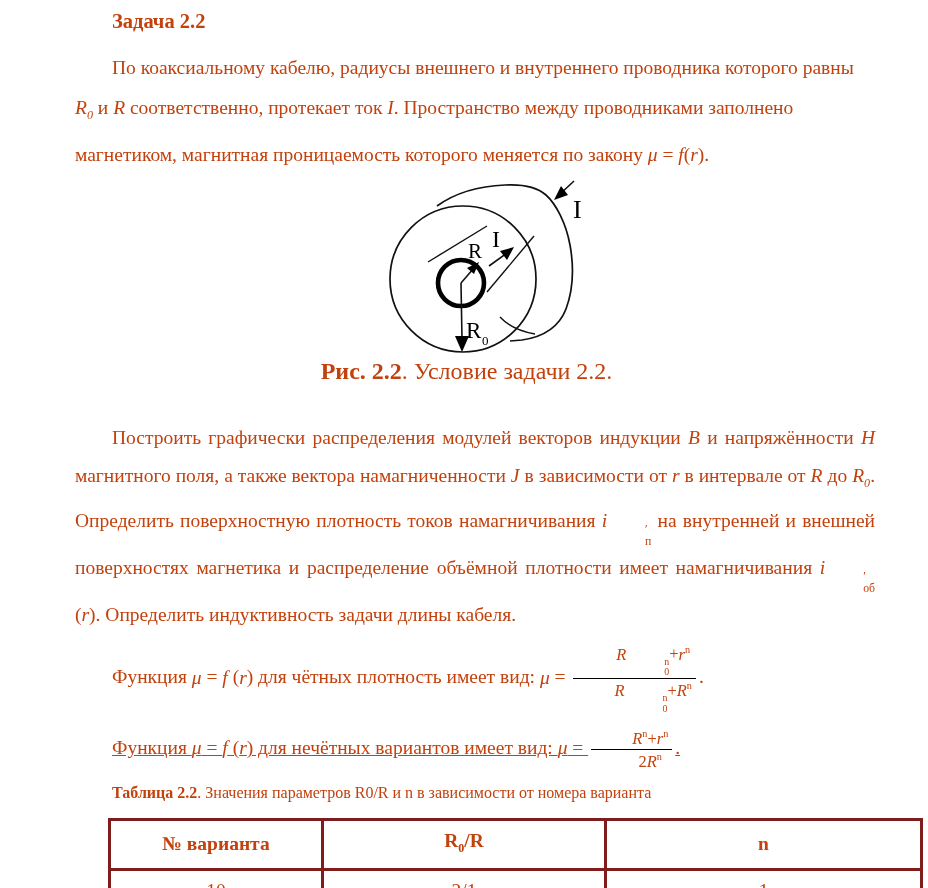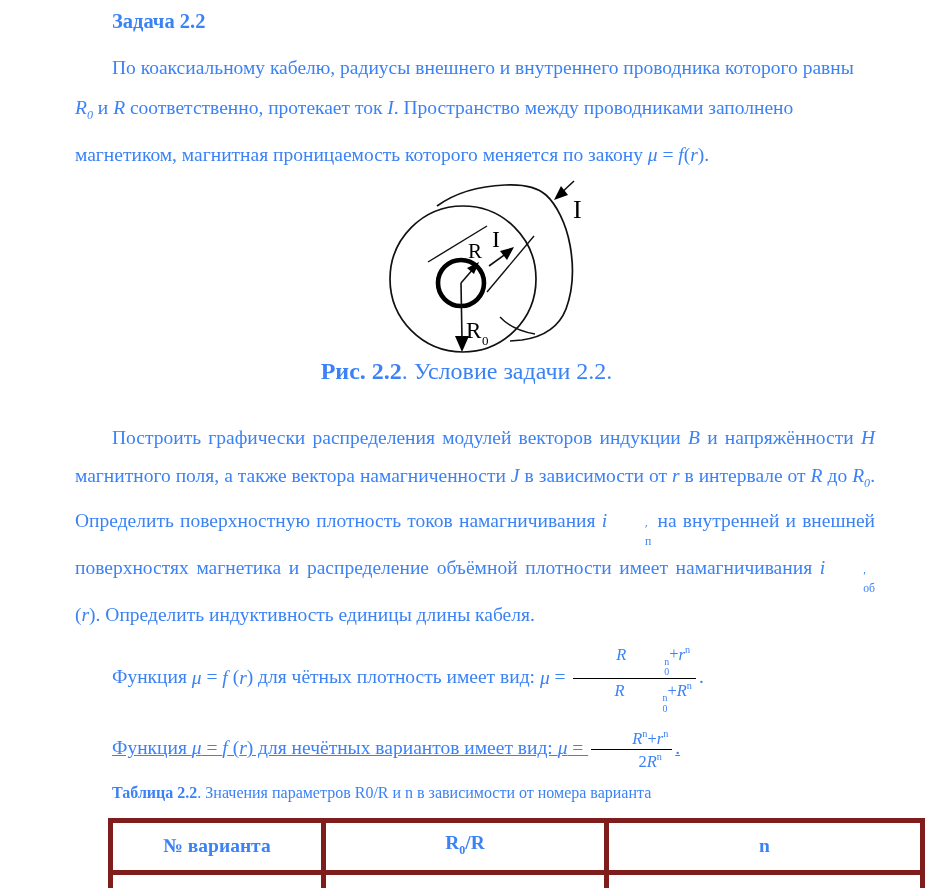--- a/index.html
+++ b/index.html
@@ -1,18 +1,18 @@
 <!DOCTYPE html>
 <html><head>
 <meta charset="utf-8">
 <style>
   html,body{margin:0;padding:0;}
   .page{
     width:928px;height:888px;box-sizing:border-box;overflow:hidden;
-    background:#ffffff;color:#3b82f6;
+    background:#ffffff;color:#c2410c;
     padding:8px 50px 0 75px;
     font-family:"Liberation Serif","DejaVu Serif",serif;
     font-size:19.5px;line-height:40px;
   }
   .title{font-size:20.5px;font-weight:700;line-height:26px;margin:0 0 14px 37px;}
   p{margin:0;}
   .p1{width:790px;text-indent:37px;text-align:left;line-height:40px;}
   .p2{width:800px;text-indent:37px;text-align:justify;line-height:38px;margin-top:36px;}
   .sg-n{font-style:normal;margin-top:12px;}
   .sg-i{font-style:italic;}
@@ -32,21 +32,21 @@
   .fig .outer-circle{stroke:#111;stroke-width:1.7;fill:#ffffff;}
   .fig .inner-circle{stroke:#000;stroke-width:4.6;fill:#ffffff;}
   .fig .head{fill:#000;stroke:none;}
   .fig text{font-family:"Liberation Serif","DejaVu Serif",serif;fill:#000;}
   .caption{text-align:center;line-height:24px;font-size:24px;position:relative;left:-10px;}
   .formula-line{text-indent:37px;line-height:30px;margin-top:10px;display:block;}
   .formula-line.second{margin-top:14px;text-decoration:underline;}
   .tcaption{line-height:26px;margin:8px 0 0 37px;font-size:16px;}
   table.params{border-collapse:collapse;table-layout:fixed;width:812px;margin:12px 0 0 33px;border:2px solid #000;}
   table.params th,table.params td{
-    border:5px solid #7f1d1d;text-align:center;vertical-align:middle;
+    border:3px solid #7f1d1d;text-align:center;vertical-align:middle;
     font-size:19.5px;padding:0 4px;
   }
   table.params th{height:28px;font-weight:700;}
   table.params td{height:23px;font-weight:400;}
 </style>
 </head>
 <body>
 
 <div class="page">
 
@@ -89,21 +89,21 @@
   </div>
 
   <p class="caption"><span class="sg-b">Рис. 2.2</span><span>. Условие задачи 2.2.</span></p>
 
   <p class="p2"><span class="sg-n">Построить графически распределения модулей векторов индукции </span><span class="sg-i">B</span><span class="sg-n"> и напряжённости </span><span class="sg-i">H</span><span class="sg-n"> магнитного поля, а также вектора намагниченности </span><span class="sg-i">J</span><span class="sg-n"> в зависимости от </span><span class="sg-i">r</span><span class="sg-n"> в интервале от </span><span class="sg-i">R</span><span class="sg-n"> до </span><span class="sg-i">R</span><sub class="sg-i">0</sub><span class="sg-n">. Определить поверхностную плотность токов намагничивания </span><span class="sg-i">i</span><span class="ss">
         <span class="ss-t">′</span>
         <span class="ss-b">п</span>
       </span><span class="sg-n"> на внутренней и внешней поверхностях магнетика и распределение объёмной плотности имеет намагничивания </span><span class="sg-i">i</span><span class="ss">
         <span class="ss-t">′</span>
         <span class="ss-b">об</span>
-      </span><span class="sg-n">(</span><span class="sg-i">r</span><span class="sg-n">). Определить индуктивность единицы длины кабеля.</span></p>
+      </span><span class="sg-n">(</span><span class="sg-i">r</span><span class="sg-n">). Определить индуктивность задачи длины кабеля.</span></p>
 
   <p class="formula-line"><span class="sg-n">Функция </span><span class="sg-i">μ</span><span class="sg-n"> = </span><span class="sg-i">f</span><span class="sg-n"> (</span><span class="sg-i">r</span><span class="sg-n">) для чётных плотность имеет вид: </span><span class="sg-i">μ</span><span class="sg-n"> = </span><span class="frac"><span class="num"><span class="sg-i">R</span><span class="ss">
             <span class="ss-t">n</span>
             <span class="ss-b">0</span>
           </span><span class="sg-n">+</span><span class="sg-i">r</span><sup>n</sup></span><span class="den"><span class="sg-i">R</span><span class="ss">
             <span class="ss-t">n</span>
             <span class="ss-b">0</span>
           </span><span class="sg-n">+</span><span class="sg-i">R</span><sup>n</sup></span></span><span class="sg-n">.</span></p>
 
   <p class="formula-line second"><span class="sg-n">Функция </span><span class="sg-i">μ</span><span class="sg-n"> = </span><span class="sg-i">f</span><span class="sg-n"> (</span><span class="sg-i">r</span><span class="sg-n">) для нечётных вариантов имеет вид: </span><span class="sg-i">μ</span><span class="sg-n"> = </span><span class="frac"><span class="num"><span class="sg-i">R</span><sup>n</sup><span class="sg-n">+</span><span class="sg-i">r</span><sup>n</sup></span><span class="den"><span class="sg-n">2</span><span class="sg-i">R</span><sup>n</sup></span></span><span class="sg-n">.</span></p>

